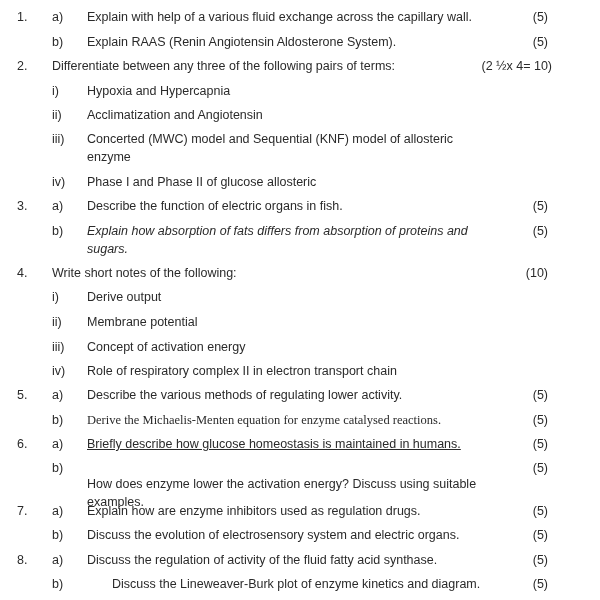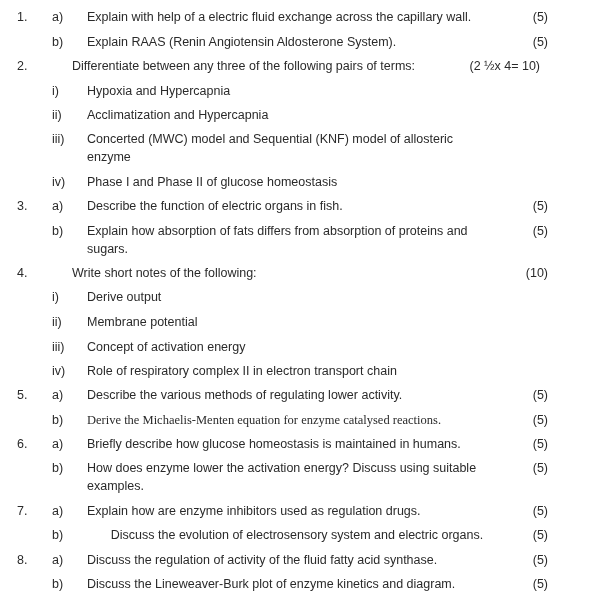--- a/index.html
+++ b/index.html
@@ -37,87 +37,86 @@
     .sub {
       position: absolute;
       left: 52px;
       top: 0;
     }
     .stem {
       position: absolute;
       left: 52px;
       top: 0;
       width: 420px;
-      margin-left: 20px;
     }
     .text {
       position: absolute;
       left: 87px;
       top: 0;
       width: 400px;
     }
     .marks {
       position: absolute;
       right: 52px;
       top: 0;
       text-align: right;
     }
     .marks.wide {
-      right: 60px;
+      right: 48px;
       padding-left: 24px;
     }
   </style>
 </head>
 <body>
 
 <div class="page">
 
   <div class="row" style="top:9px;">
     <span class="num">1.</span>
     <span class="sub">a)</span>
-    <span class="text">Explain with help of a electric fluid exchange across the capillary wall.</span>
+    <span class="text">Explain with help of a various fluid exchange across the capillary wall.</span>
     <span class="marks">(5)</span>
   </div>
   <div class="row" style="top:34px;">
     <span class="sub">b)</span>
     <span class="text">Explain RAAS (Renin Angiotensin Aldosterone System).</span>
     <span class="marks">(5)</span>
   </div>
 
   <div class="row" style="top:58px;">
     <span class="num">2.</span>
     <span class="stem">Differentiate between any three of the following pairs of terms:</span>
     <span class="marks wide">(2 ½x 4= 10)</span>
   </div>
   <div class="row" style="top:83px;">
     <span class="sub">i)</span>
     <span class="text">Hypoxia and Hypercapnia</span>
   </div>
   <div class="row" style="top:107px;">
     <span class="sub">ii)</span>
-    <span class="text">Acclimatization and Hypercapnia</span>
+    <span class="text">Acclimatization and Angiotensin</span>
   </div>
   <div class="row" style="top:131px;">
     <span class="sub">iii)</span>
     <span class="text" style="width:390px;">Concerted (MWC) model and Sequential (KNF) model of allosteric enzyme</span>
   </div>
   <div class="row" style="top:174px;">
     <span class="sub">iv)</span>
-    <span class="text">Phase I and Phase II of glucose homeostasis</span>
+    <span class="text">Phase I and Phase II of glucose allosteric</span>
   </div>
 
   <div class="row" style="top:198px;">
     <span class="num">3.</span>
     <span class="sub">a)</span>
     <span class="text">Describe the function of electric organs in fish.</span>
     <span class="marks">(5)</span>
   </div>
   <div class="row" style="top:223px;">
     <span class="sub">b)</span>
-    <span class="text" style="width:395px;">Explain how absorption of fats differs from absorption of proteins and sugars.</span>
+    <span class="text" style="width:395px;font-style:italic;">Explain how absorption of fats differs from absorption of proteins and sugars.</span>
     <span class="marks">(5)</span>
   </div>
 
   <div class="row" style="top:265px;">
     <span class="num">4.</span>
     <span class="stem">Write short notes of the following:</span>
     <span class="marks">(10)</span>
   </div>
   <div class="row" style="top:289px;">
     <span class="sub">i)</span>
@@ -144,46 +143,46 @@
   </div>
   <div class="row" style="top:412px;">
     <span class="sub">b)</span>
     <span class="text" style="width:420px;font-family:Liberation Serif, serif;">Derive the Michaelis-Menten equation for enzyme catalysed reactions.</span>
     <span class="marks">(5)</span>
   </div>
 
   <div class="row" style="top:436px;">
     <span class="num">6.</span>
     <span class="sub">a)</span>
-    <span class="text" style="width:420px;">Briefly describe how glucose homeostasis is maintained in humans.</span>
+    <span class="text" style="width:420px;text-decoration:underline;">Briefly describe how glucose homeostasis is maintained in humans.</span>
     <span class="marks">(5)</span>
   </div>
   <div class="row" style="top:460px;">
     <span class="sub">b)</span>
-    <span class="text" style="width:405px;">How does enzyme lower the activation energy? Discuss using suitable examples.</span>
+    <span class="text" style="width:405px;margin-top:16px;">How does enzyme lower the activation energy? Discuss using suitable examples.</span>
     <span class="marks">(5)</span>
   </div>
 
   <div class="row" style="top:503px;">
     <span class="num">7.</span>
     <span class="sub">a)</span>
     <span class="text">Explain how are enzyme inhibitors used as regulation drugs.</span>
     <span class="marks">(5)</span>
   </div>
   <div class="row" style="top:527px;">
     <span class="sub">b)</span>
-    <span class="text" style="width:420px;text-align:center;">Discuss the evolution of electrosensory system and electric organs.</span>
+    <span class="text" style="width:420px;">Discuss the evolution of electrosensory system and electric organs.</span>
     <span class="marks">(5)</span>
   </div>
 
   <div class="row" style="top:552px;">
     <span class="num">8.</span>
     <span class="sub">a)</span>
     <span class="text" style="width:420px;">Discuss the regulation of activity of the fluid fatty acid synthase.</span>
     <span class="marks">(5)</span>
   </div>
   <div class="row" style="top:576px;">
     <span class="sub">b)</span>
-    <span class="text" style="width:420px;">Discuss the Lineweaver-Burk plot of enzyme kinetics and diagram.</span>
+    <span class="text" style="width:420px;margin-left:25px;">Discuss the Lineweaver-Burk plot of enzyme kinetics and diagram.</span>
     <span class="marks">(5)</span>
   </div>
 
 </div>
 
 </body></html>

